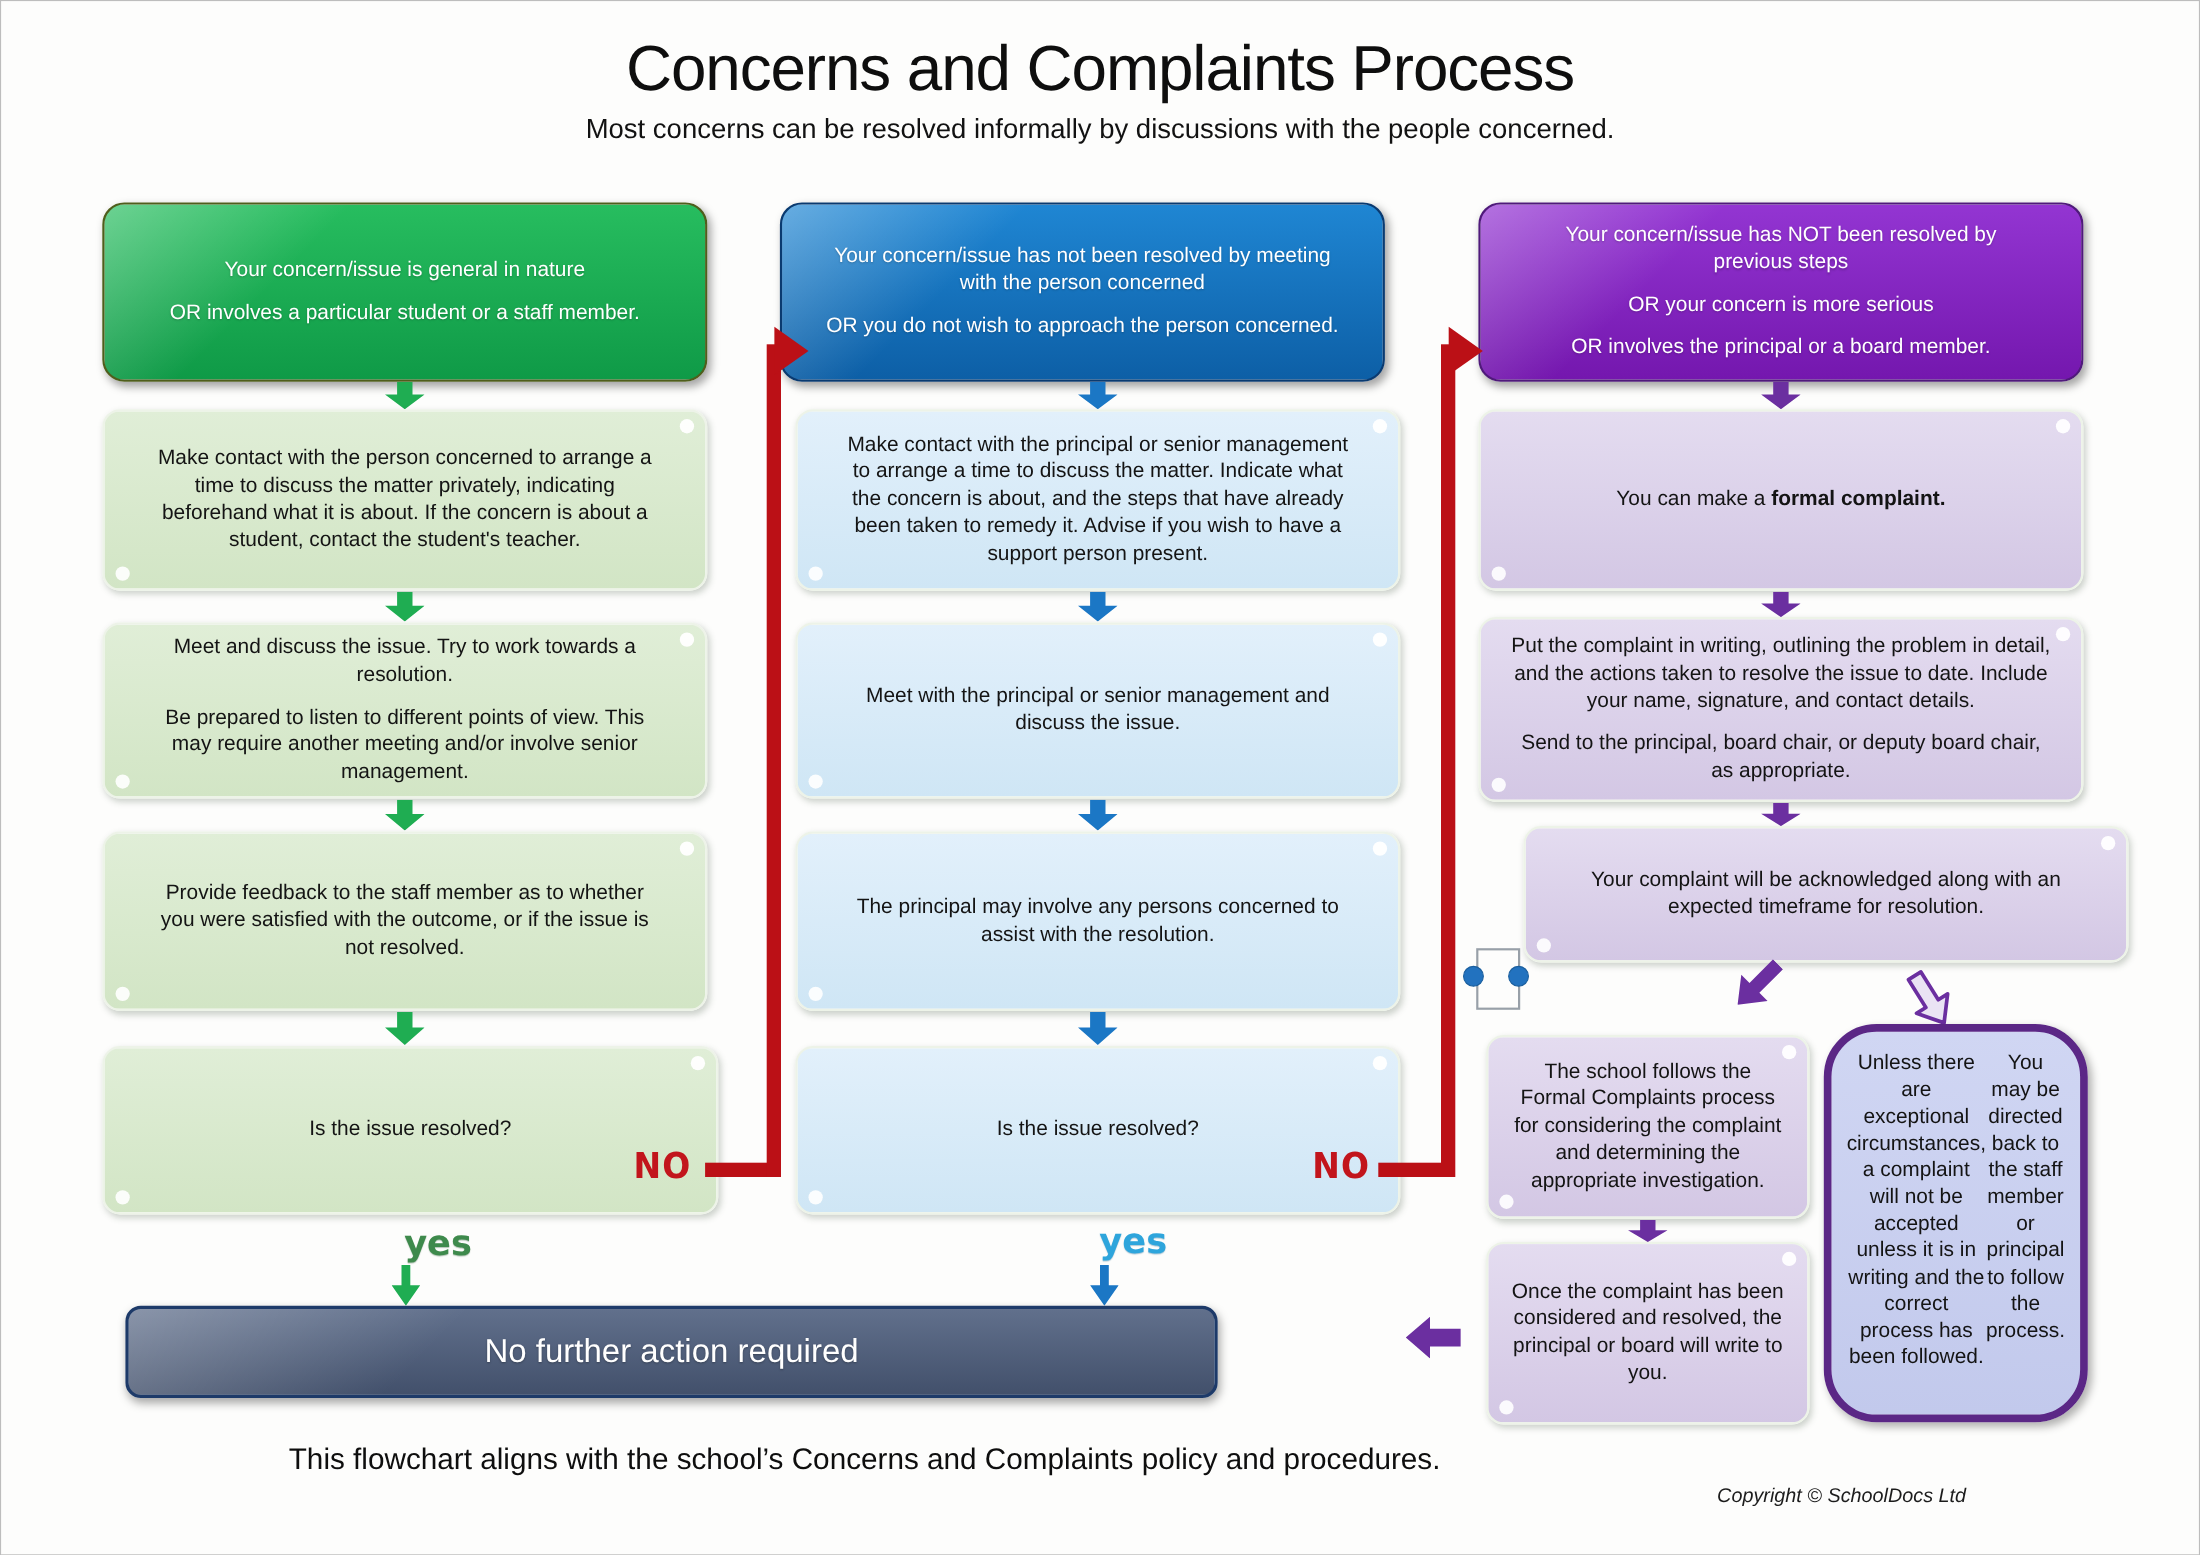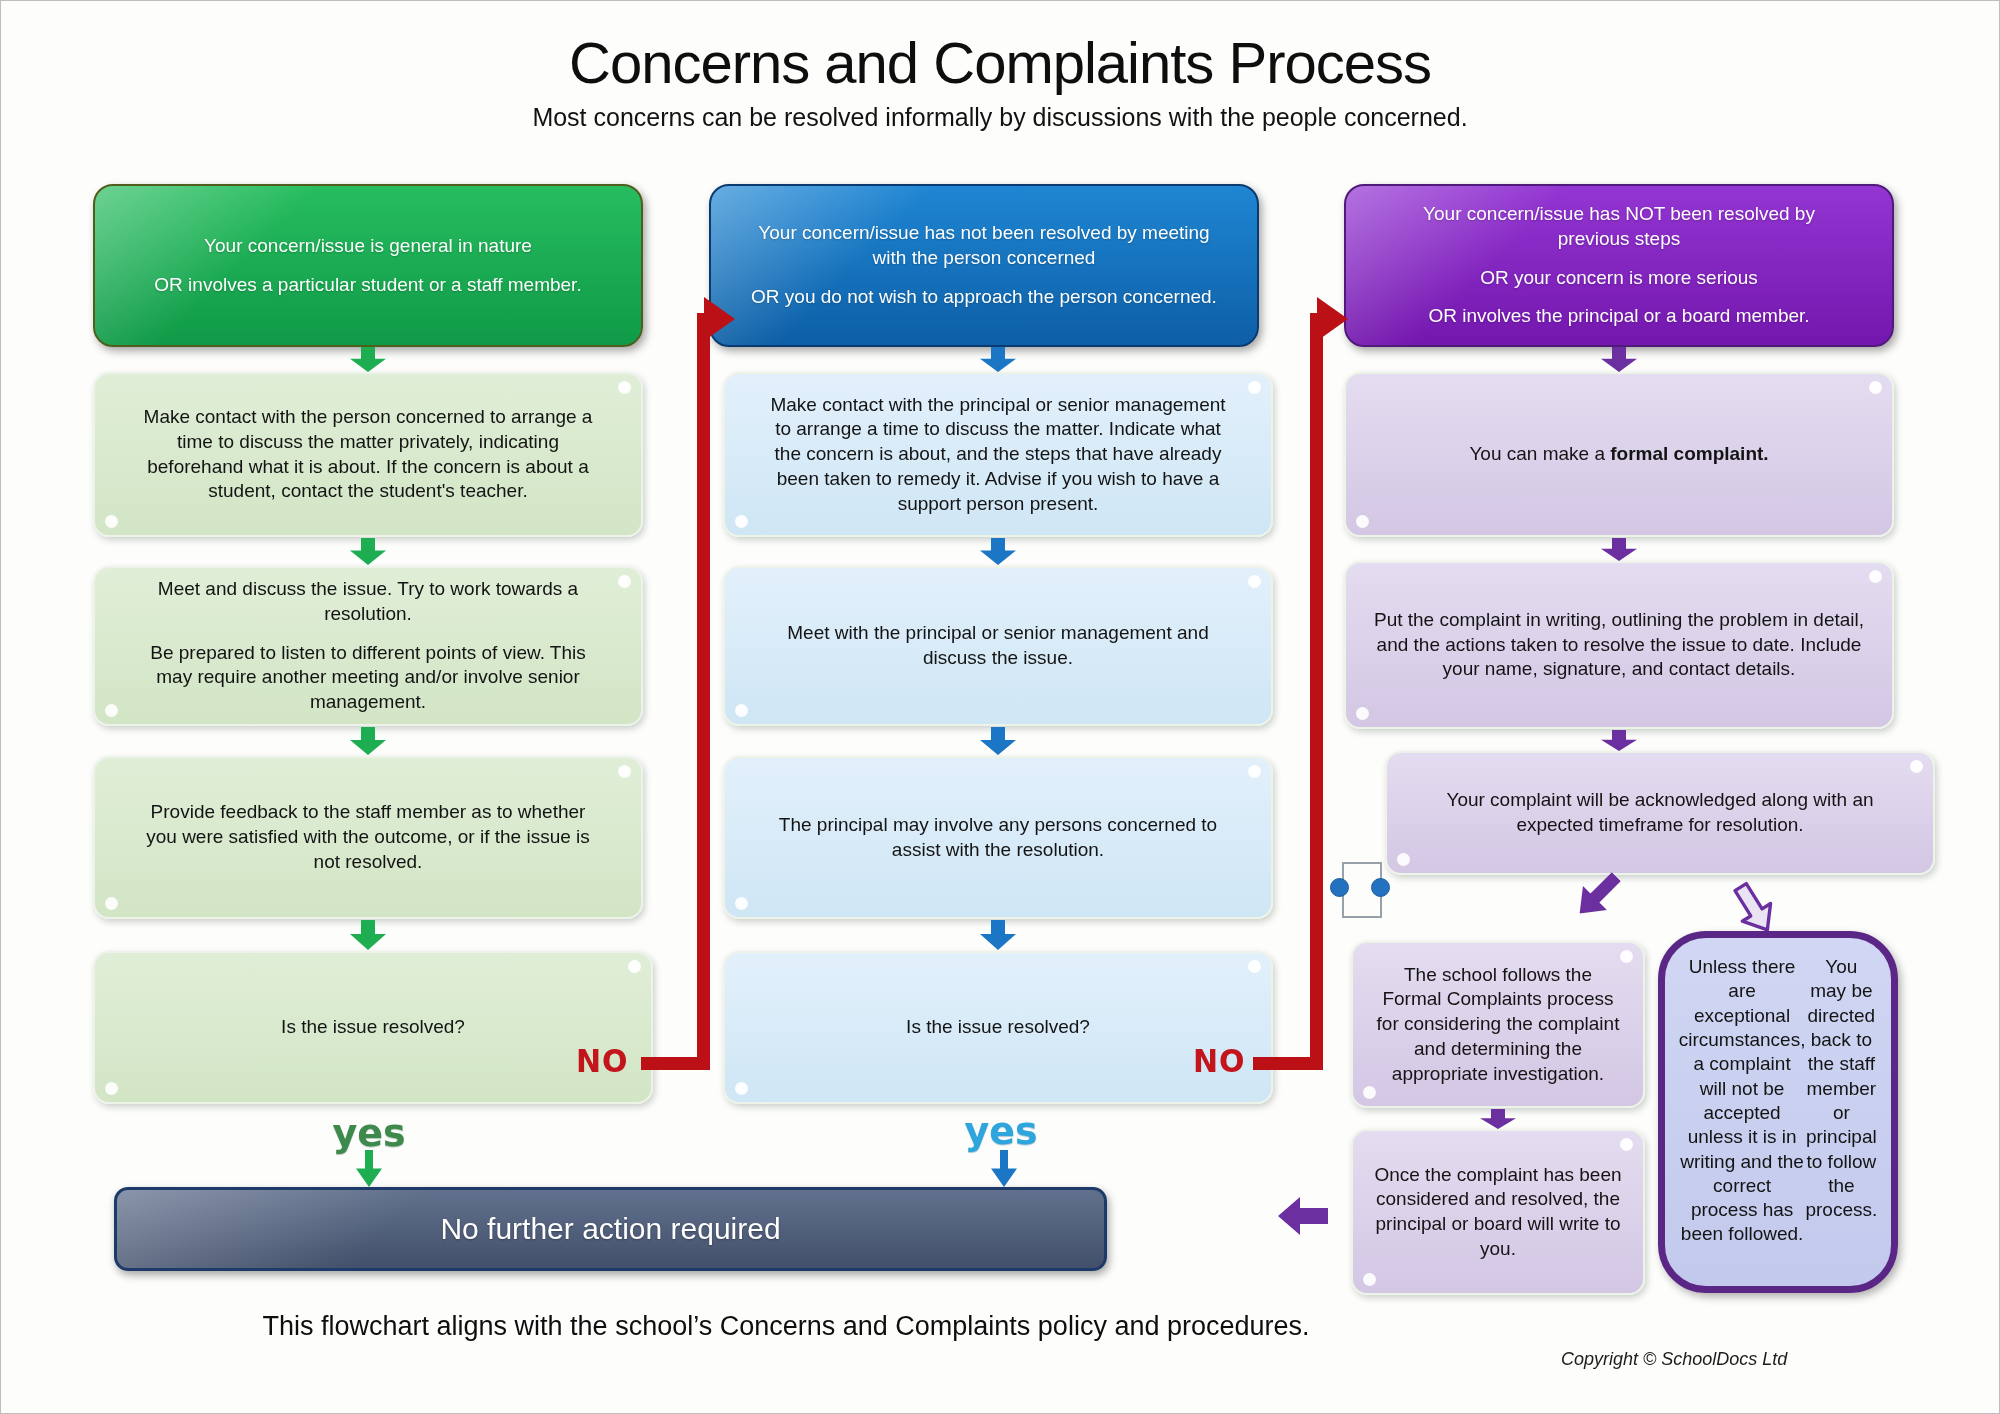--- a/index.html
+++ b/index.html
@@ -62,21 +62,21 @@
   .arr.p path{fill:#6b2fa0;}
   .arr.hollow path{fill:#eae3f4;stroke:#6b2fa0;stroke-width:3;stroke-linejoin:round;}
 
   .red-seg{position:absolute;background:#bb1016;}
   .red-head{position:absolute;width:0;height:0;border-top:22px solid transparent;
     border-bottom:22px solid transparent;border-left:31px solid #bb1016;}
 
   .no{position:absolute;font-family:"DejaVu Sans",sans-serif;font-weight:700;
     font-size:30px;color:#c2151c;letter-spacing:1px;transform:scaleY(1.08);}
   .yes{position:absolute;font-family:"DejaVu Sans",sans-serif;font-weight:700;
-    font-size:38px;width:120px;text-align:center;}
+    font-size:32px;width:120px;text-align:right;}
   .yes.g{color:#3e8a4c;text-shadow:0 1px 1px rgba(40,90,50,.35);}
   .yes.b{color:#2ea5dc;text-shadow:0 1px 1px rgba(30,100,140,.35);}
 
   .sel-box{position:absolute;border:2px solid #98a0a8;background:transparent;}
   .sel-dot{position:absolute;width:17px;height:17px;border-radius:50%;
     background:#2272bf;border:1px solid #1b5f9e;}
 </style>
 </head>
 <body>
 
@@ -163,20 +163,21 @@
     <path d="M11 0 V14 H0 L18 30 36 14 H25 V0 Z"></path>
     </svg>
   <div class="bx lt p" style="left:1343px;top:371px;width:550px;height:165px">
     <p><span>You can make a </span><span class="b7">formal complaint.</span></p>
   </div>
   <svg class="arr p" style="left:1600px;top:537px" width="36" height="23" viewBox="0 0 36 30" preserveAspectRatio="none">
     <path d="M11 0 V14 H0 L18 30 36 14 H25 V0 Z"></path>
     </svg>
   <div class="bx lt p" style="left:1343px;top:560px;width:550px;height:168px;padding:6px 26px">
     <p>Put the complaint in writing, outlining the problem in detail, and the actions taken to resolve the issue to date. Include your name, signature, and contact details.</p>
+    <p>Send to the principal, board chair, or deputy board chair, as appropriate.</p>
   </div>
   <svg class="arr p" style="left:1600px;top:729px" width="36" height="21" viewBox="0 0 36 30" preserveAspectRatio="none">
     <path d="M11 0 V14 H0 L18 30 36 14 H25 V0 Z"></path>
     </svg>
   <div class="bx lt p" style="left:1384px;top:750px;width:550px;height:124px">
     <p>Your complaint will be acknowledged along with an expected timeframe for resolution.</p>
   </div>
 
   <svg class="arr p" style="left:1578px;top:868px;transform:rotate(45deg)" width="38" height="52" viewBox="0 0 36 48" preserveAspectRatio="none">
     <path d="M12 0 V28 H2 L18 48 34 28 H24 V0 Z"></path>

